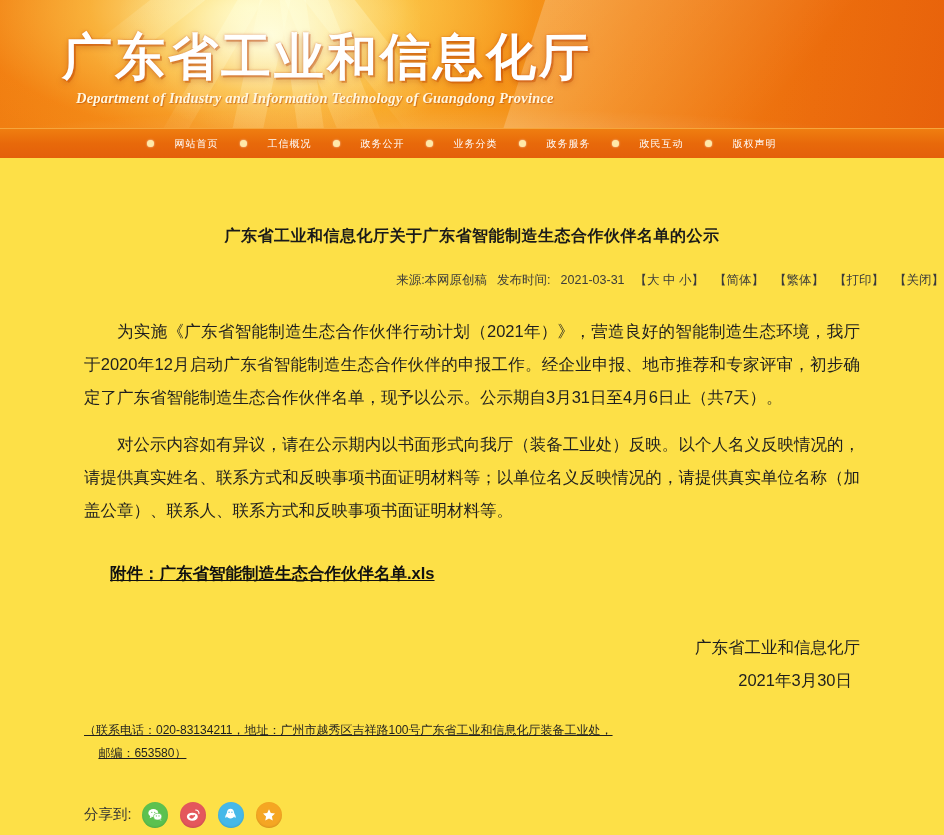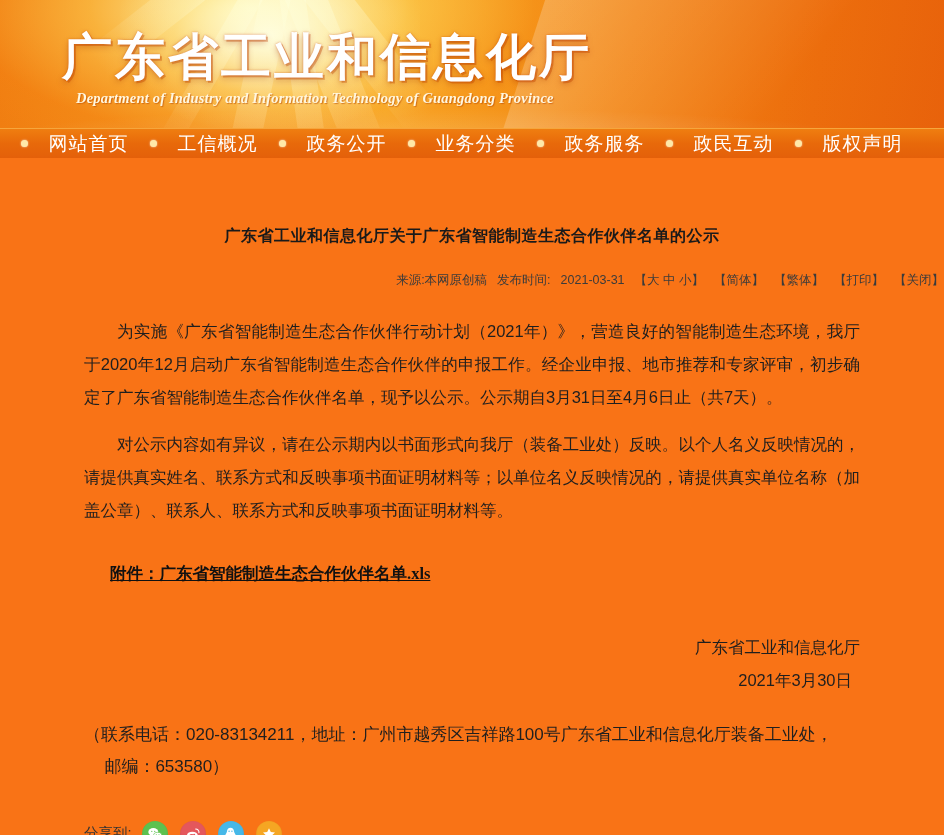--- a/index.html
+++ b/index.html
@@ -10,21 +10,21 @@
     width: 944px;
     height: 835px;
     background: #ffffff;
     font-family: "Liberation Sans", sans-serif;
     overflow: hidden;
   }
   .page {
     position: relative;
     width: 944px;
     height: 835px;
-    background: #f97316;
+    background: #fde047;
   }
 
   
   .banner {
     position: relative;
     width: 944px;
     height: 128px;
     overflow: hidden;
     background:
       radial-gradient(ellipse 420px 190px at 250px 8px, rgba(255,255,190,0.95) 0%, rgba(255,214,90,0.55) 38%, rgba(255,150,30,0.12) 68%, rgba(255,120,20,0) 85%),
@@ -103,21 +103,21 @@
     width: 944px;
     height: 29px;
     background: linear-gradient(to bottom, #ef7e10 0%, #e8690a 50%, #e4600a 100%);
     display: flex;
     align-items: center;
     justify-content: center;
     border-top: 1px solid #f6a63c;
   }
   .nav-item {
     color: #ffffff;
-    font-size: 19px;
+    font-size: 10px;
     font-family: Liberation Serif, serif;
     letter-spacing: 1px;
     padding: 0 21px;
     cursor: pointer;
     white-space: nowrap;
   }
   .nav-sep {
     width: 7px;
     height: 7px;
     background: #ffe9a8;
@@ -166,35 +166,35 @@
     text-indent: 2em;
   }
   .attachment {
     margin: 22px 84px 0 110px;
     font-size: 16.5px;
     font-weight: bold;
     color: #111;
     text-decoration: underline;
     cursor: pointer;
     display: inline-block;
-    font-family: Liberation Serif, serif;
   }
   .signature {
     margin: 46px 84px 0 84px;
     text-align: right;
     font-size: 16.5px;
     color: #1f1f1f;
     line-height: 2.0;
   }
   .signature div:last-child { padding-right: 8px; }
   .contact {
     margin: 22px 84px 0 84px;
-    font-size: 17px;
+    font-size: 12px;
     color: #1f1f1f;
     line-height: 1.9;
+    text-decoration: underline;
   }
   .contact .line2 { padding-left: 1.2em; }
 
   
   .share {
     margin: 30px 0 0 84px;
     display: flex;
     align-items: center;
     height: 40px;
   }

